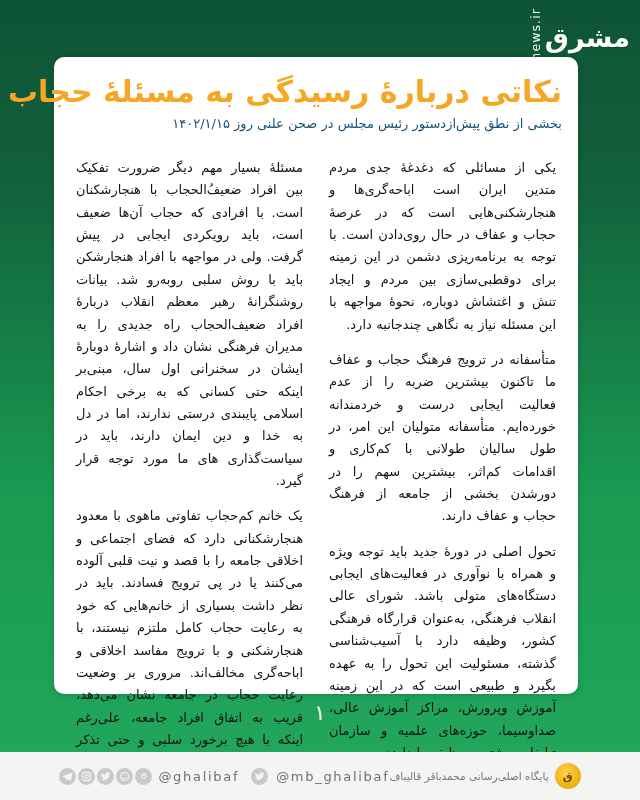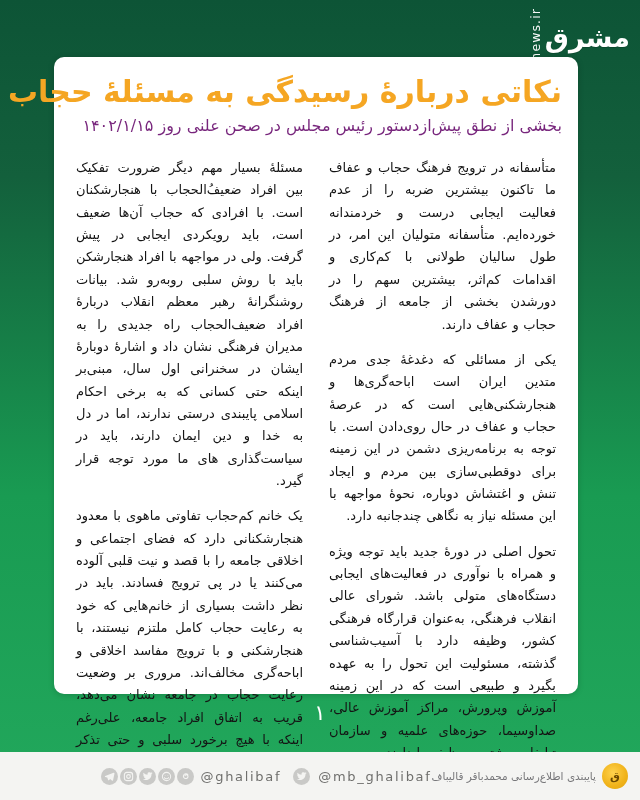--- a/index.html
+++ b/index.html
@@ -79,22 +79,22 @@
     color: #f5a623;
     font-size: 30px;
     font-weight: bold;
     line-height: 1.12;
     white-space: nowrap;
     direction: rtl;
     letter-spacing: -0.3px;
     margin: 0;
   }
   .subhead {
-    color: #701a75;
-    font-size: 16px;
+    color: #0c4a6e;
+    font-size: 13px;
     line-height: 1.5;
     direction: rtl;
     margin: 5px 0 0 0;
     white-space: nowrap;
     opacity: .95;
   }
 
   
   .columns {
     position: absolute;
@@ -138,21 +138,21 @@
   
   .footer {
     position: absolute;
     left: 0;
     right: 0;
     bottom: 0;
     height: 48px;
     background: #f4f4f2;
     display: flex;
     align-items: center;
-    justify-content: flex-end;
+    justify-content: center;
     padding: 0 12px;
     box-sizing: border-box;
     direction: ltr;
   }
   .footer-left {
     display: flex;
     align-items: center;
     gap: 6px;
   }
   .social-row {
@@ -231,22 +231,22 @@
   <div class="card">
 
     <div class="headline-block">
       <h1 class="headline">نکاتی دربارهٔ رسیدگی به مسئلهٔ حجاب</h1>
       <p class="subhead">بخشی از نطق پیش‌ازدستور رئیس مجلس در صحن علنی روز ۱۴۰۲/۱/۱۵</p>
     </div>
 
     <div class="columns">
 
       <div class="col">
+        <p class="para">یکی از مسائلی که دغدغهٔ جدی مردم متدین ایران است اباحه‌گری‌ها و هنجارشکنی‌هایی است که در عرصهٔ حجاب و عفاف در حال روی‌دادن است. با توجه به برنامه‌ریزی دشمن در این زمینه برای دوقطبی‌سازی بین مردم و ایجاد تنش و اغتشاش دوباره، نحوهٔ مواجهه با این مسئله نیاز به نگاهی چندجانبه دارد.</p>
         <p class="para">متأسفانه در ترویج فرهنگ حجاب و عفاف ما تاکنون بیشترین ضربه را از عدم فعالیت ایجابی درست و خردمندانه خورده‌ایم. متأسفانه متولیان این امر، در طول سالیان طولانی با کم‌کاری و اقدامات کم‌اثر، بیشترین سهم را در دورشدن بخشی از جامعه از فرهنگ حجاب و عفاف دارند.</p>
-        <p class="para">یکی از مسائلی که دغدغهٔ جدی مردم متدین ایران است اباحه‌گری‌ها و هنجارشکنی‌هایی است که در عرصهٔ حجاب و عفاف در حال روی‌دادن است. با توجه به برنامه‌ریزی دشمن در این زمینه برای دوقطبی‌سازی بین مردم و ایجاد تنش و اغتشاش دوباره، نحوهٔ مواجهه با این مسئله نیاز به نگاهی چندجانبه دارد.</p>
         <p class="para">تحول اصلی در دورهٔ جدید باید توجه ویژه و همراه با نوآوری در فعالیت‌های ایجابی دستگاه‌های متولی باشد. شورای عالی انقلاب فرهنگی، به‌عنوان قرارگاه فرهنگی کشور، وظیفه دارد با آسیب‌شناسی گذشته، مسئولیت این تحول را به عهده بگیرد و طبیعی است که در این زمینه آموزش وپرورش، مراکز آموزش عالی، صداوسیما، حوزه‌های علمیه و سازمان تبلیغات بیشترین وظیفه را دارند.</p>
       </div>
 
       <div class="col">
         <p class="para">مسئلهٔ بسیار مهم دیگر ضرورت تفکیک بین افراد ضعیفُ‌الحجاب با هنجارشکنان است. با افرادی که حجاب آن‌ها ضعیف است، باید رویکردی ایجابی در پیش گرفت. ولی در مواجهه با افراد هنجارشکن باید با روش سلبی روبه‌رو شد. بیانات روشنگرانهٔ رهبر معظم انقلاب دربارهٔ افراد ضعیف‌الحجاب راه جدیدی را به مدیران فرهنگی نشان داد و اشارهٔ دوبارهٔ ایشان در سخنرانی اول سال، مبنی‌بر اینکه حتی کسانی که به برخی احکام اسلامی پایبندی درستی ندارند، اما در دل به خدا و دین ایمان دارند، باید در سیاست‌گذاری های ما مورد توجه قرار گیرد.</p>
         <p class="para">یک خانم کم‌حجاب تفاوتی ماهوی با معدود هنجارشکنانی دارد که فضای اجتماعی و اخلاقی جامعه را با قصد و نیت قلبی آلوده می‌کنند یا در پی ترویج فسادند. باید در نظر داشت بسیاری از خانم‌هایی که خود به رعایت حجاب کامل ملتزم نیستند، با هنجارشکنی و با ترویج مفاسد اخلاقی و اباحه‌گری مخالف‌اند. مروری بر وضعیت رعایت حجاب در جامعه نشان می‌دهد، قریب به اتفاق افراد جامعه، علی‌رغم اینکه با هیچ برخورد سلبی و حتی تذکر روبه‌رو نیستند، از کشف حجاب و رفتارهای هنجارشکنانه استقبال نکرده‌اند و به حفظ کیان خانواده و سلامت اخلاقی جامعه باور قلبی دارند.</p>
       </div>
 
     </div>
   </div>
@@ -301,18 +301,18 @@
         <svg width="11" height="11" viewBox="0 0 24 24" fill="#f4f4f2">
             <path d="M23 4.5c-.8.4-1.7.7-2.6.8 1-.6 1.7-1.5 2-2.5-.9.5-1.9.9-3 1.1A4.3 4.3 0 0 0 12 7.4c0 .3 0 .7.1 1A12.2 12.2 0 0 1 3.2 3.6a4.3 4.3 0 0 0 1.3 5.7c-.7 0-1.3-.2-1.9-.5 0 2 1.5 3.8 3.4 4.2-.6.2-1.2.2-1.8.1a4.3 4.3 0 0 0 4 3 8.6 8.6 0 0 1-6.3 1.8 12.2 12.2 0 0 0 6.6 1.9c7.9 0 12.2-6.5 12.2-12.2v-.6c.8-.6 1.6-1.4 2.3-2.5z"></path>
           </svg>
       </span>
 
       <span class="handle">@mb_ghalibaf</span>
     </div>
 
     <div class="footer-right">
       <span class="site-logo">ق</span>
-      <span class="site-name">پایبندی اطلاع‌رسانی محمدباقر قالیباف</span>
+      <span class="site-name">پایگاه اصلی‌رسانی محمدباقر قالیباف</span>
     </div>
 
   </div>
 
 </div>
 
 </body></html>

